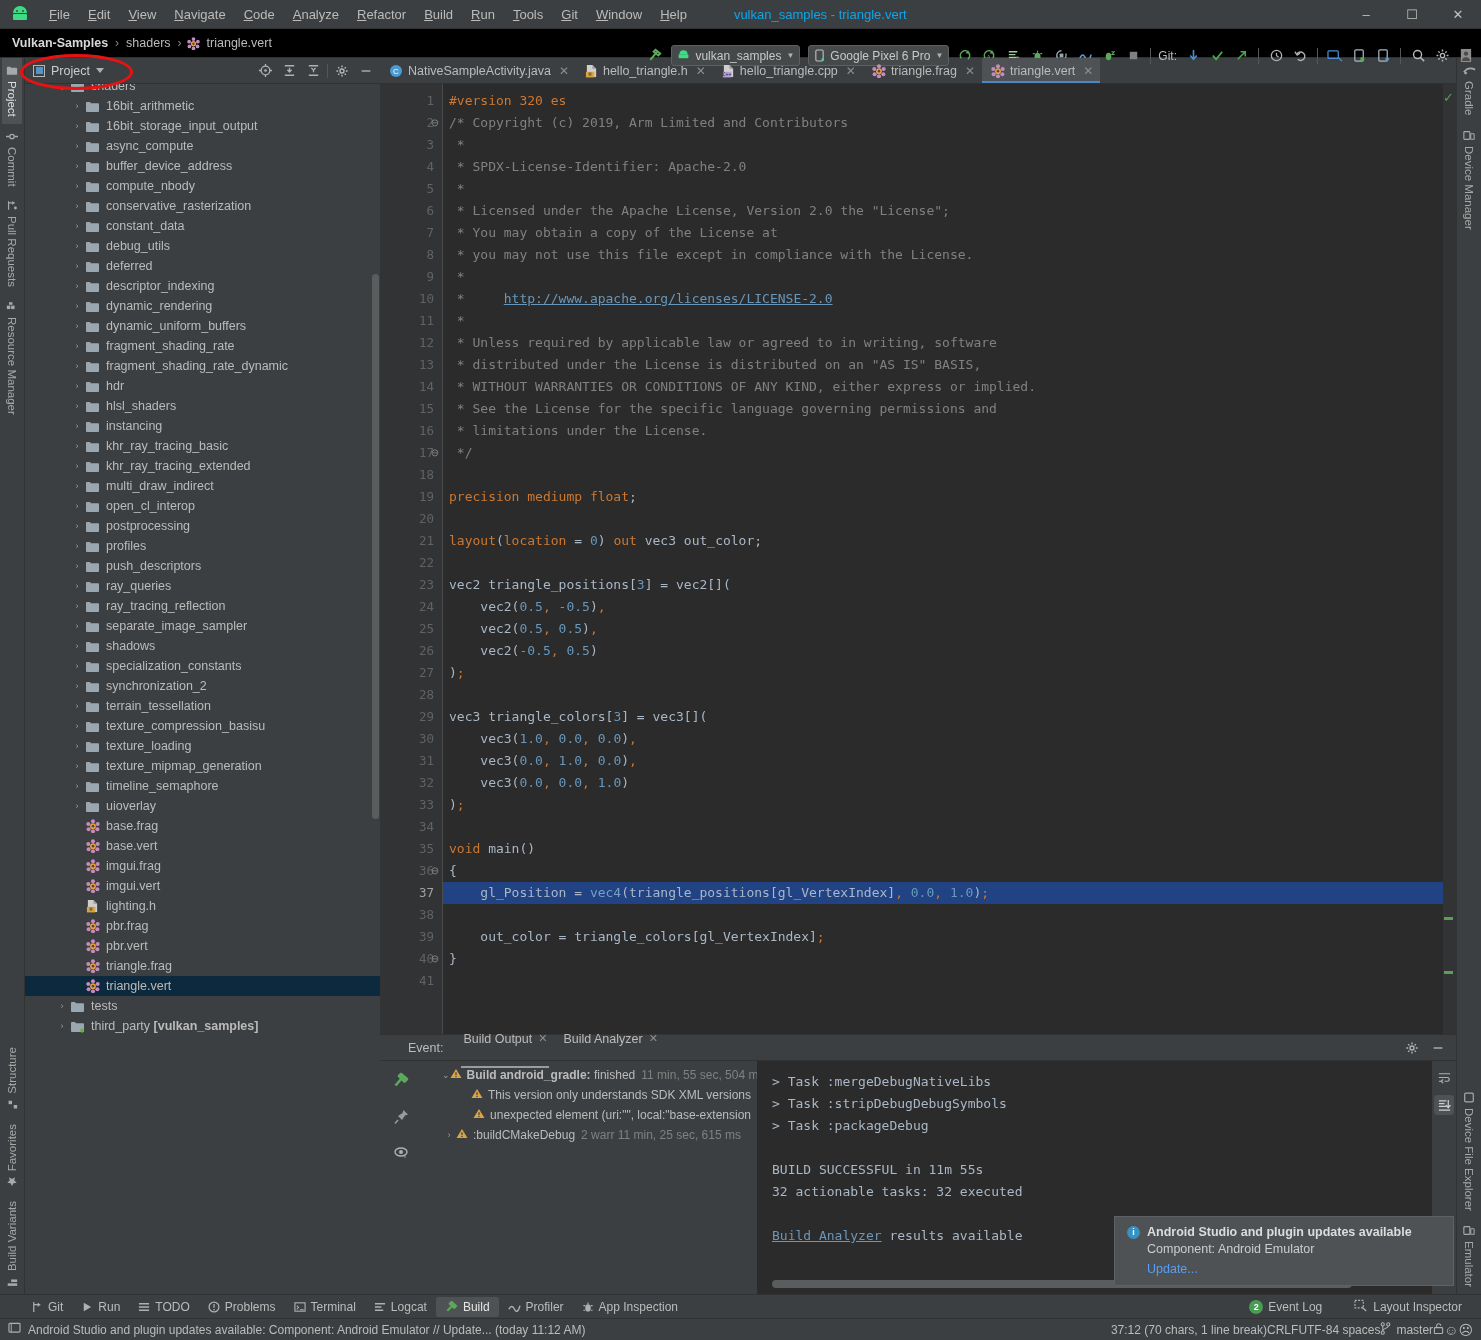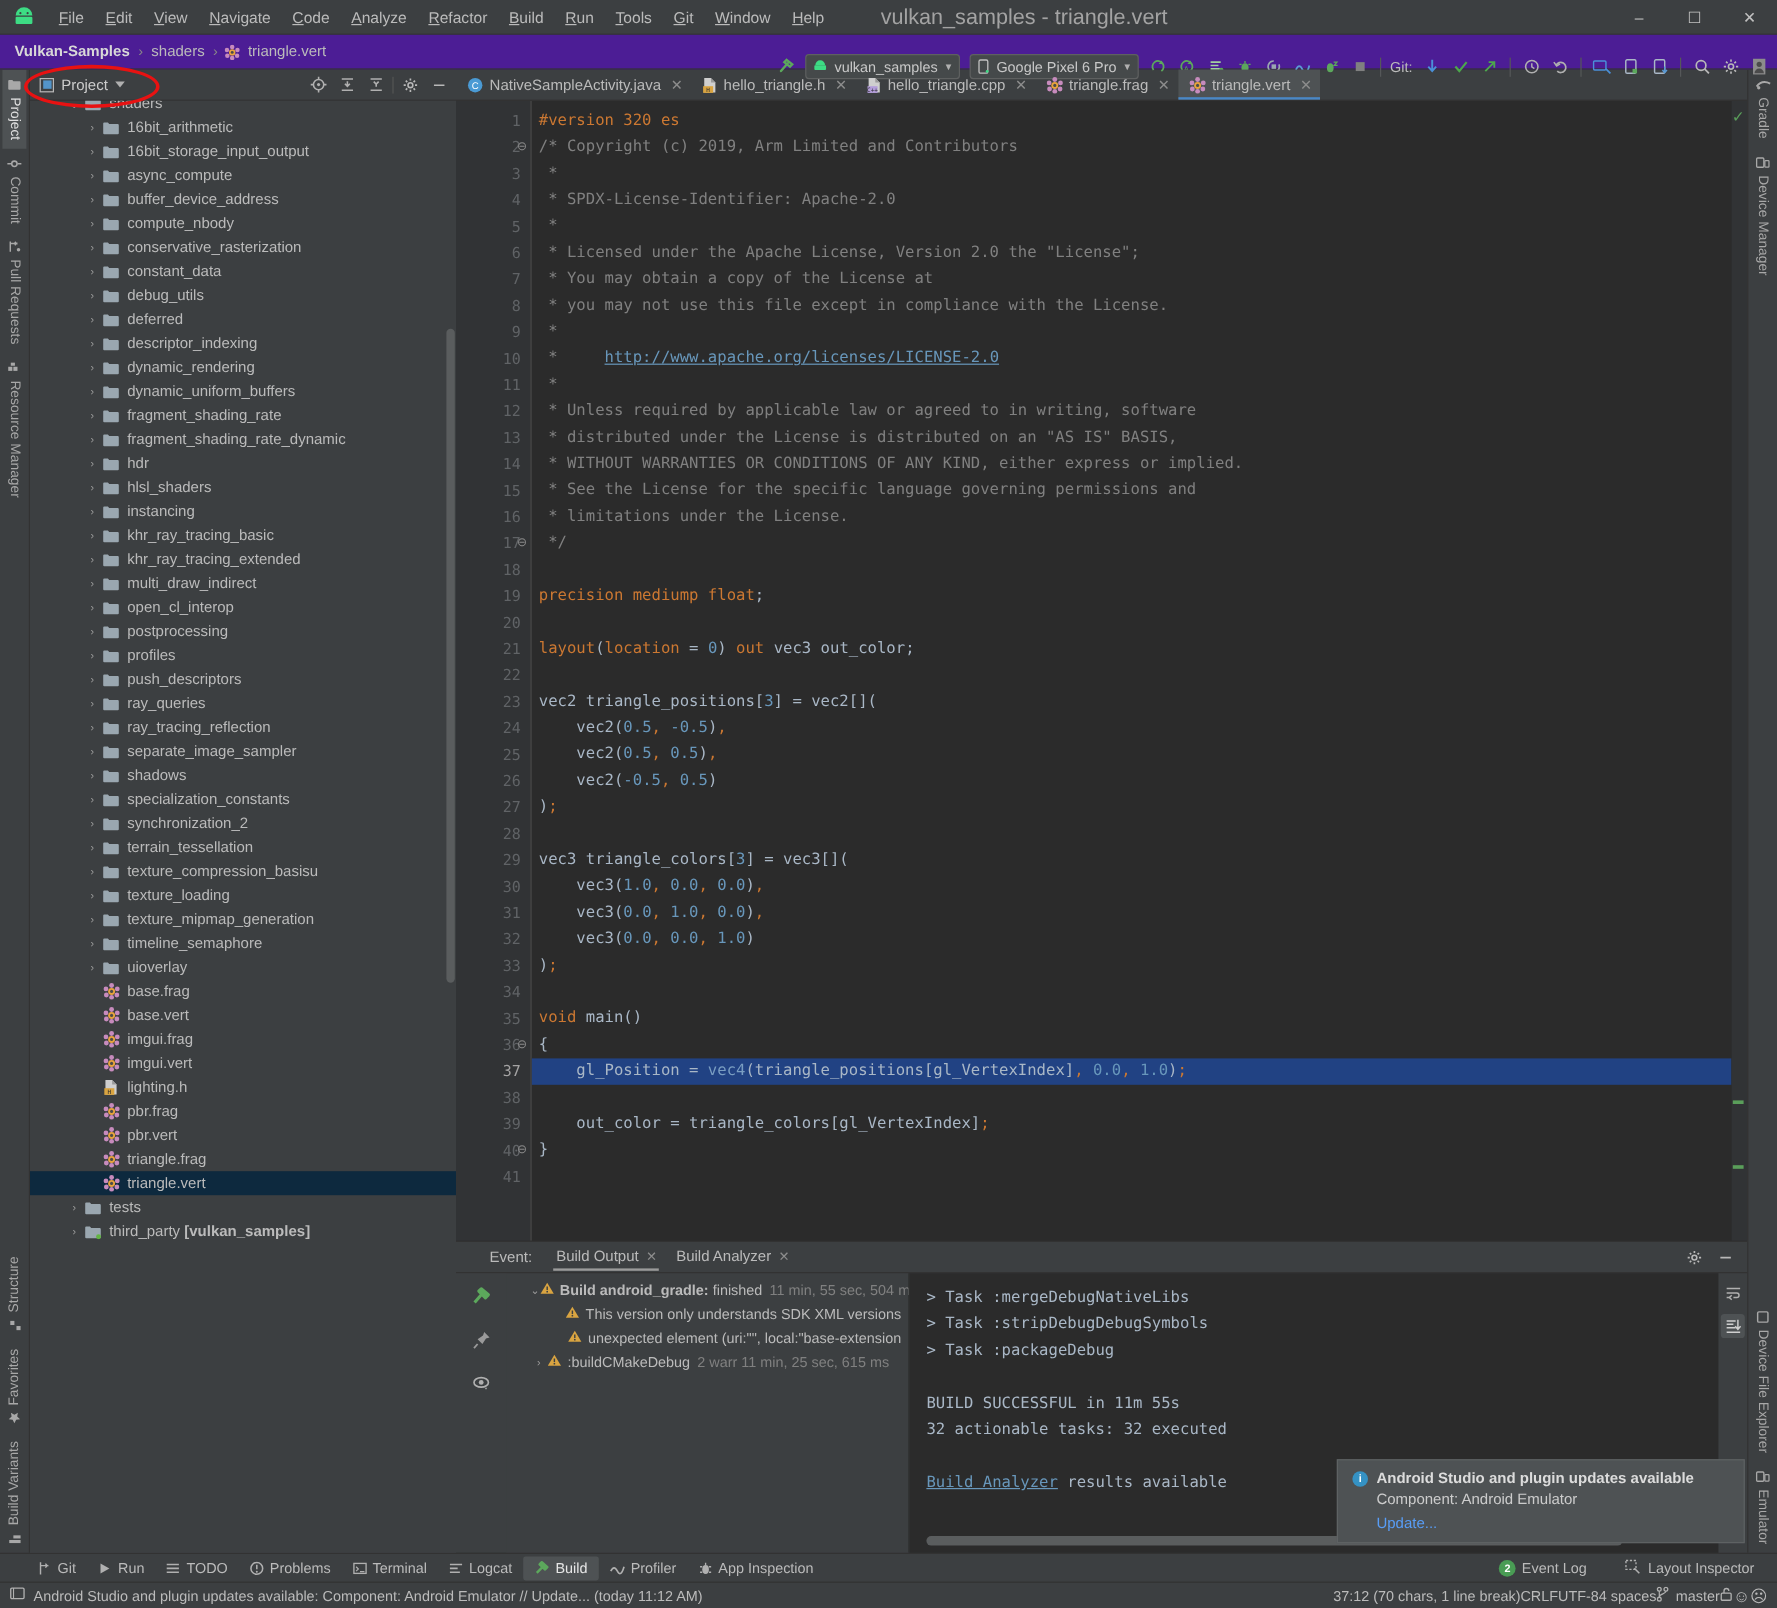--- a/index.html
+++ b/index.html
@@ -14,28 +14,28 @@
   }
 
   
   #menubar {
     height:29px; background:#3c3f41; display:flex; align-items:center;
     border-bottom:1px solid #323232; position:relative;
   }
   #android-logo { width:26px; height:18px; margin:0 6px 0 8px; position:relative; }
   .menu-item { padding:4px 9px; color:#bbbbbb; font-size:13px; cursor:default; white-space:nowrap; }
   .menu-item u { text-decoration:underline; }
-  #win-title { margin-left:38px; color:#a3a3a3; font-size:18px; }
+  #win-title { margin-left:38px; color:#0ea5e9; font-size:13px; }
   #win-ctrls { position:absolute; right:0; top:0; height:29px; display:flex; align-items:center; }
   .wbtn { width:46px; height:29px; display:flex; align-items:center; justify-content:center;
           color:#c0c0c0; font-size:13px; }
 
   
   #navbar {
-    height:29px; background:#4c1d95; display:flex; align-items:center;
+    height:29px; background:#000000; display:flex; align-items:center;
     border-bottom:1px solid #323232; padding-left:10px; position:relative;
   }
   .crumb { font-size:12.5px; color:#bbbbbb; padding:1px 2px; }
   .crumb.bold { font-weight:bold; color:#d8d8d8; }
   .crumb-sep { color:#888; margin:0 5px; font-size:12px; }
   #navbar-right { position:absolute; right:4px; top:12px; height:29px; display:flex; align-items:center; gap:2px; }
   .combo {
     height:21px; border:1px solid #5e6060; background:#45494a; border-radius:3px;
     display:flex; align-items:center; padding:0 5px; gap:5px; font-size:12px; color:#c8c8c8;
     margin:0 3px;
@@ -99,21 +99,21 @@
   .c-id  { color:#a9b7c6; }
   #marker-check { position:absolute; right:2px; top:6px; color:#5a9e5a; font-size:13px;}
   #marker-g1 { position:absolute; right:3px; top:833px; width:9px; height:3px; background:#5a9e5a;}
   #marker-g2 { position:absolute; right:3px; top:887px; width:9px; height:3px; background:#5a9e5a;}
   #rightbar { width:13px; background:#313335; flex-shrink:0; position:relative;}
 
   
   #buildpanel { height:260px; background:#3c3f41; display:flex; flex-direction:column; border-top:1px solid #323232; flex-shrink:0;}
   #build-header { height:26px; display:flex; align-items:center; padding-left:28px; border-bottom:1px solid #323232; position:relative;}
   #build-header .lbl { font-size:12.5px; color:#bbbbbb; margin-right:12px;}
-  .btab { font-size:12.5px; color:#bbbbbb; padding:4px 8px 5px; display:flex; align-items:center; gap:6px; position:relative;}
+  .btab { font-size:12.5px; color:#bbbbbb; padding:4px 8px 22px; display:flex; align-items:center; gap:6px; position:relative;}
   .btab.active:after { content:""; position:absolute; left:6px; right:6px; bottom:0; height:2px; background:#9b9b9b;}
   .btab .x { color:#8d8d8d; font-size:11px;}
   #build-hdr-right { margin-left:auto; display:flex; align-items:center; gap:6px; padding-right:8px;}
   #build-body { flex:1; display:flex; min-height:0; }
   #build-acts { width:42px; display:flex; flex-direction:column; align-items:center; padding-top:8px; gap:14px; flex-shrink:0;}
   .bact { width:22px;height:22px;display:flex;align-items:center;justify-content:center;}
   #build-tree { width:336px; background:#3c3f41; padding-top:4px; overflow:hidden; flex-shrink:0; border-right:1px solid #2b2b2b;}
   .btrow { height:20px; display:flex; align-items:center; font-size:12px; color:#bbbbbb; white-space:nowrap; padding-left:4px;}
   .warnico { color:#d9a441; font-size:12px; margin-right:5px; }
   .dim { color:#808080; }

